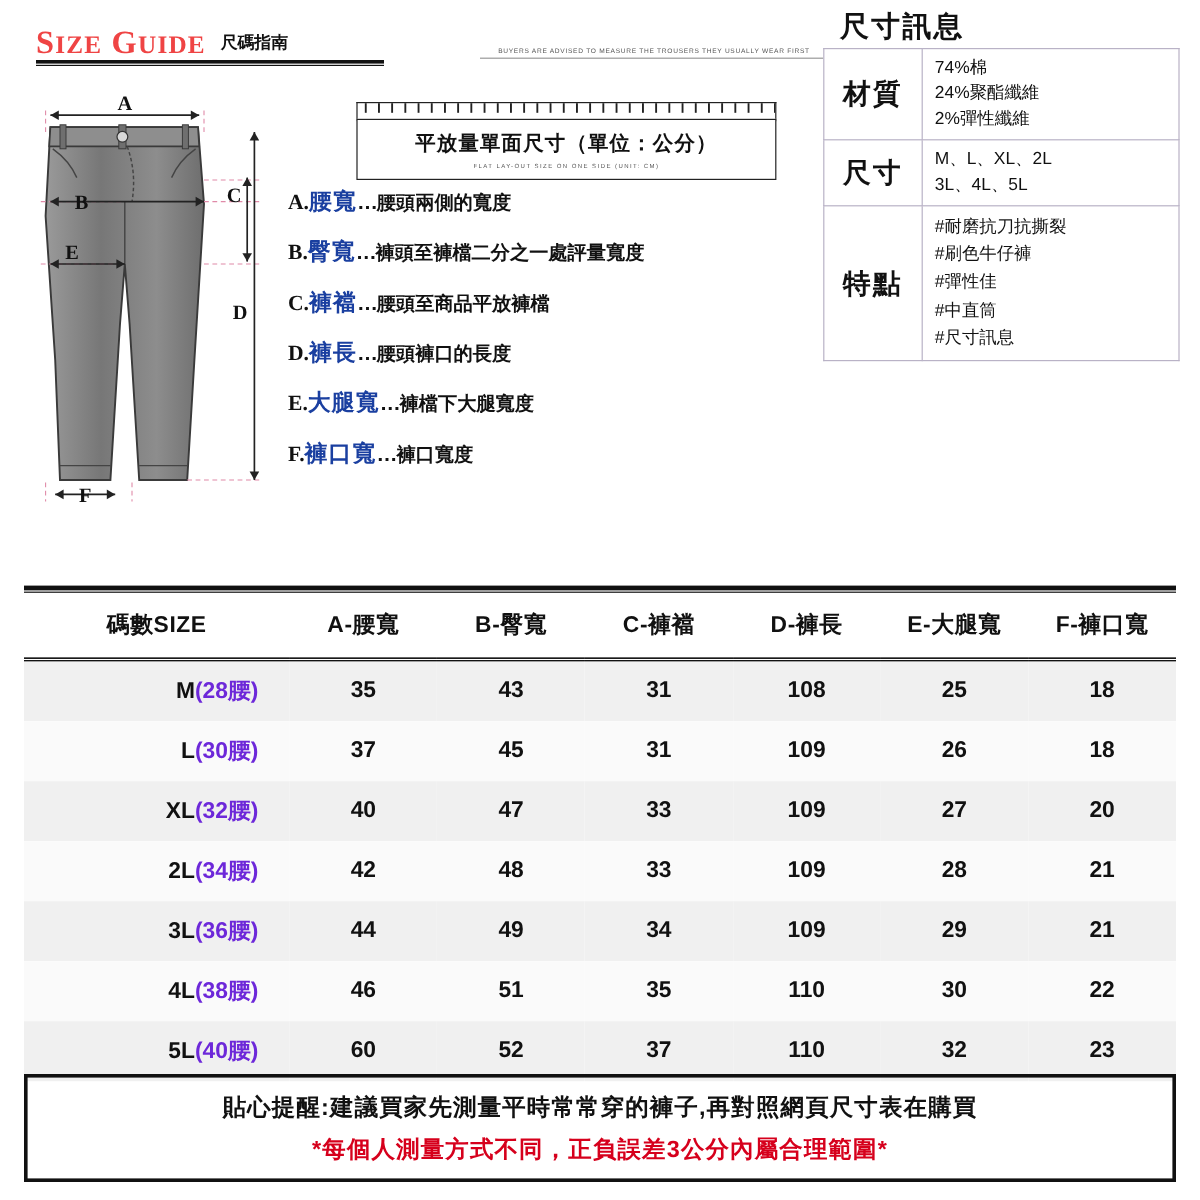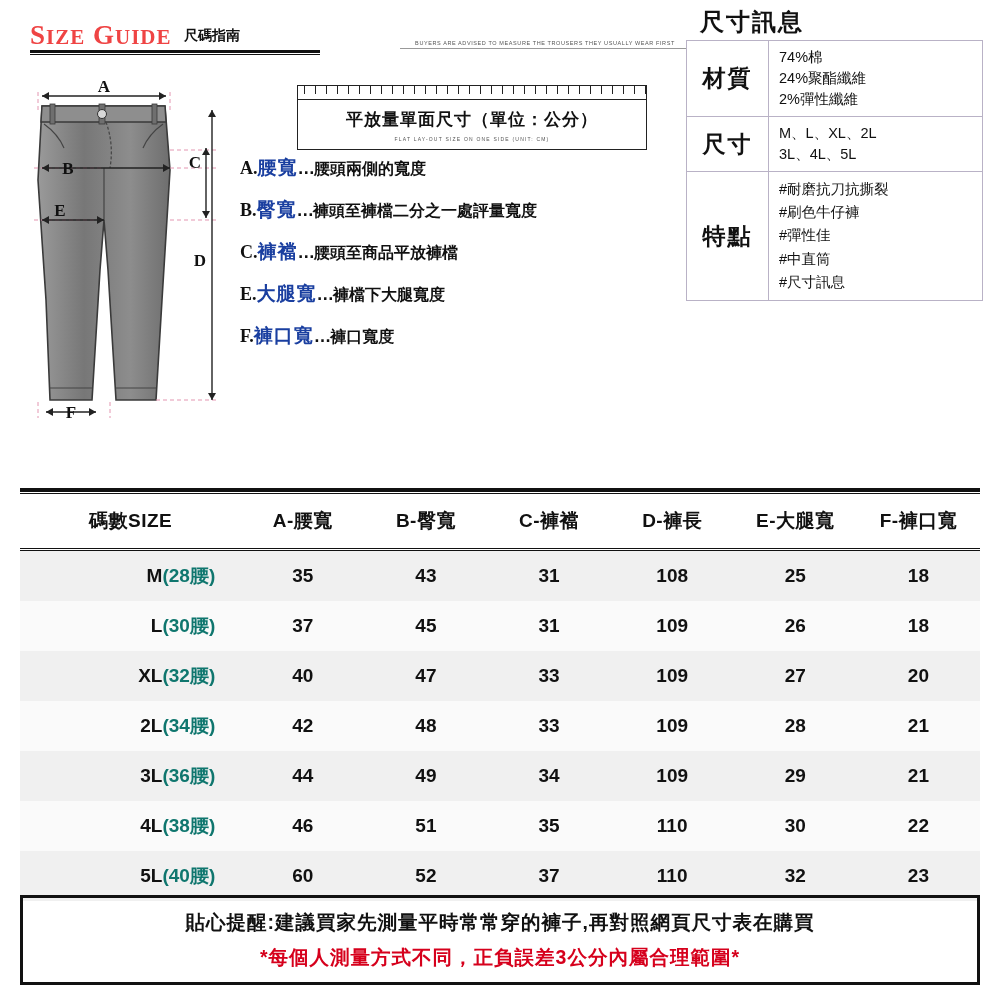--- a/index.html
+++ b/index.html
@@ -104,21 +104,21 @@
     font-family:"Liberation Sans", sans-serif; letter-spacing:.5px;
   }
   table.size thead tr { border-bottom:3px double #111; }
   table.size td {
     text-align:center; font-size:19px; font-weight:bold;
     padding:12px 0; font-family:"Liberation Sans", sans-serif;
   }
   table.size tbody tr:nth-child(odd) { background:#f0f0f0; }
   table.size tbody tr:nth-child(even) { background:#fafafa; }
   table.size td.size-cell { text-align:right; padding-right:26px; letter-spacing:0px; }
-  table.size td.size-cell .waist { color:#0f766e; }
+  table.size td.size-cell .waist { color:#6d28d9; }
   col.c0 { width:23%; }
   col.cn { width:12.8%; }
 
   
   .note {
     position:absolute; left:20px; top:895px; width:960px; height:90px;
     border:3px solid #111; display:flex; flex-direction:column;
     align-items:center; justify-content:center;
   }
   .note .l1 { font-size:19.5px; font-weight:bold; letter-spacing:1px; }
@@ -238,20 +238,23 @@
 
   <div class="meas-list">
     <div class="meas-row">
       <span class="key">A.</span><span class="term">腰寬</span><span class="dots">…</span><span class="desc">腰頭兩側的寬度</span>
     </div>
     <div class="meas-row">
       <span class="key">B.</span><span class="term">臀寬</span><span class="dots">…</span><span class="desc">褲頭至褲檔二分之一處評量寬度</span>
     </div>
     <div class="meas-row">
       <span class="key">C.</span><span class="term">褲襠</span><span class="dots">…</span><span class="desc">腰頭至商品平放褲檔</span>
+    </div>
+    <div class="meas-row">
+      <span class="key">D.</span><span class="term">褲長</span><span class="dots">…</span><span class="desc">腰頭褲口的長度</span>
     </div>
     <div class="meas-row">
       <span class="key">E.</span><span class="term">大腿寬</span><span class="dots">…</span><span class="desc">褲檔下大腿寬度</span>
     </div>
     <div class="meas-row">
       <span class="key">F.</span><span class="term">褲口寬</span><span class="dots">…</span><span class="desc">褲口寬度</span>
     </div>
   </div>
 
   <div class="info-title">尺寸訊息</div>

